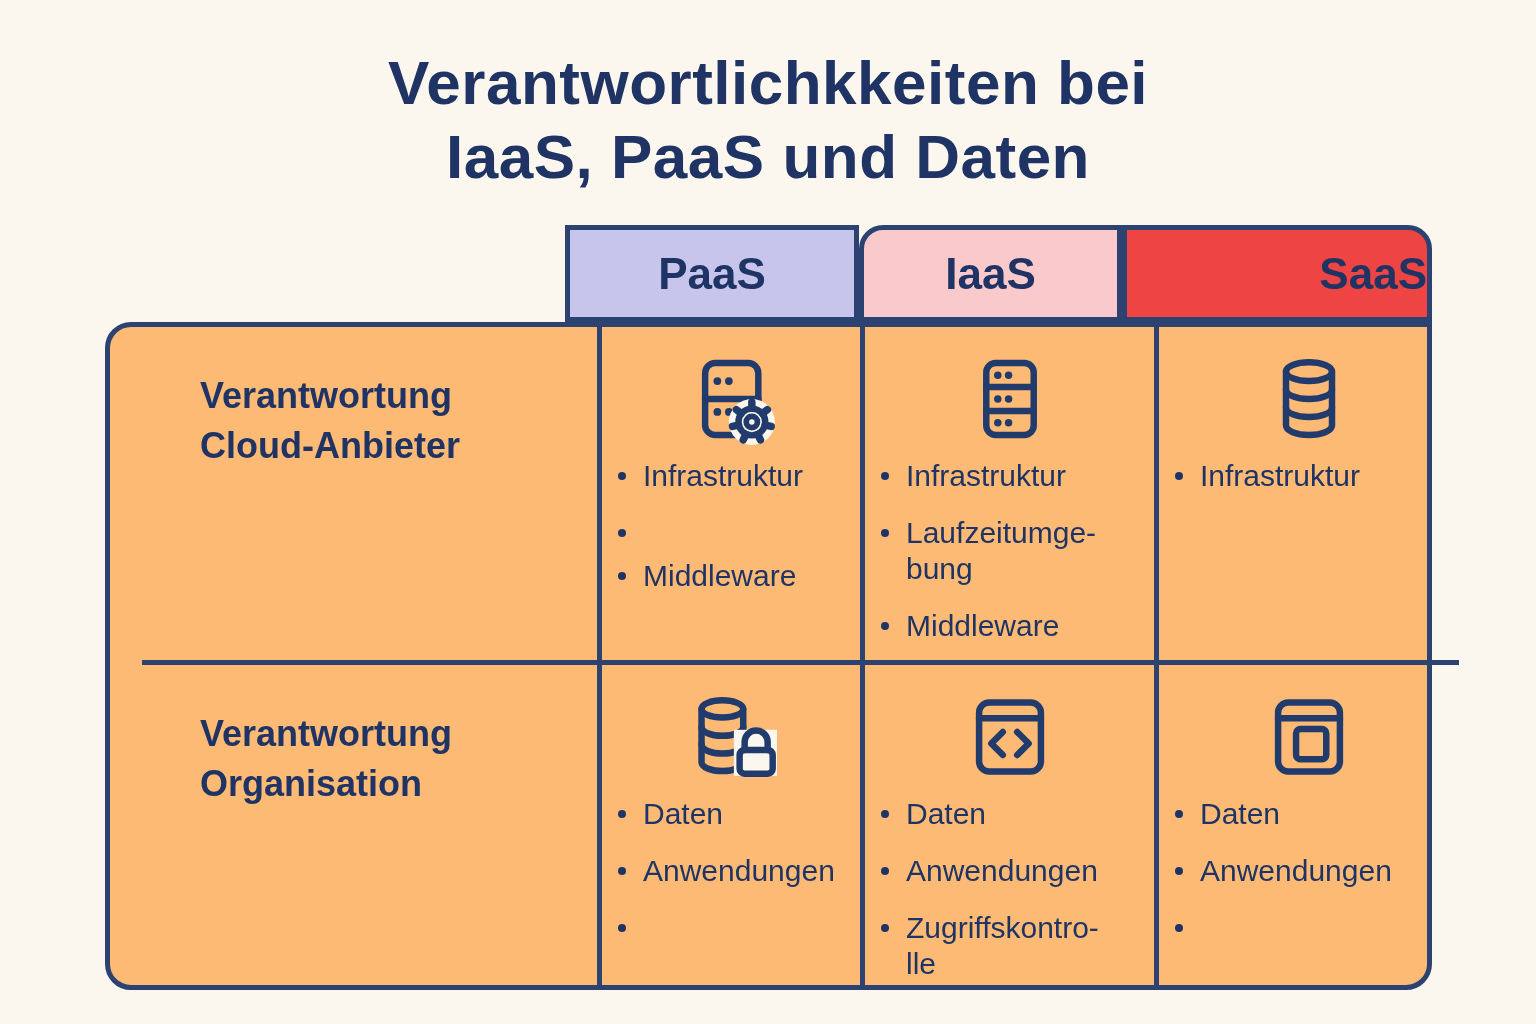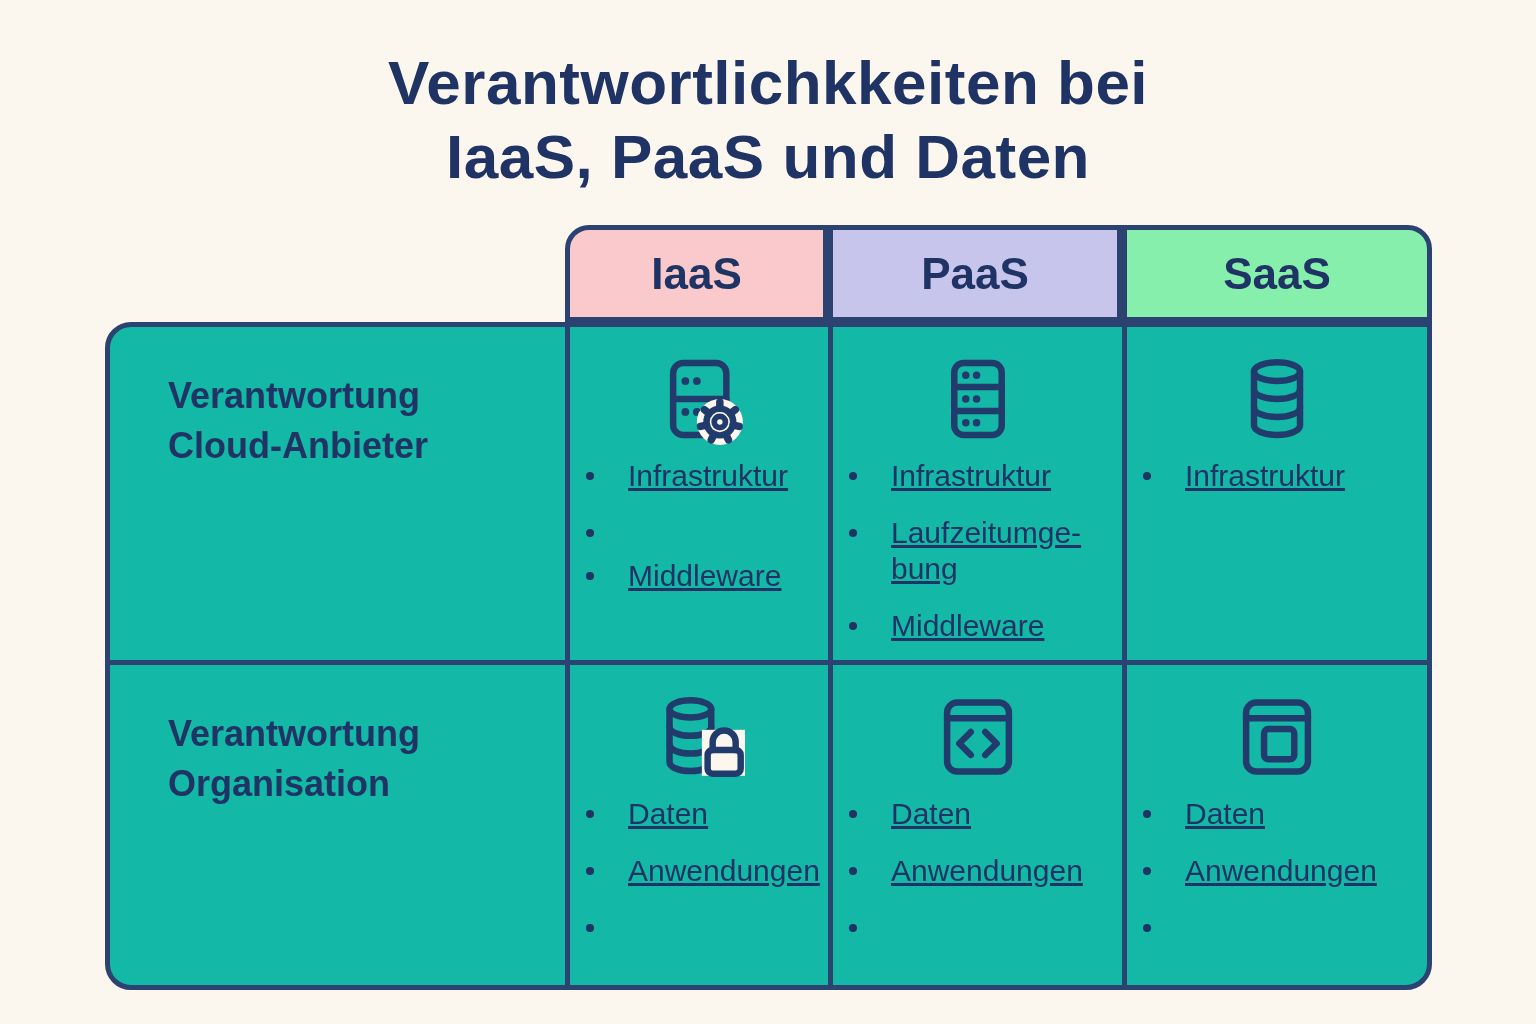--- a/index.html
+++ b/index.html
@@ -25,71 +25,71 @@
   .tbl { position: absolute; left: 105px; top: 225px; width: 1327px; height: 765px; }
   .thead { position: absolute; left: 460px; top: 0; height: 97px; display: flex; }
   .th {
     height: 97px;
     border: 5px solid #2C4271;
     display: flex; align-items: center; justify-content: center;
     font-size: 44px; font-weight: bold; color: #1F3464;
   }
   .th-iaas { width: 263px; background: #F9C9CB; border-radius: 24px 0 0 0; }
   .th-paas { width: 294px; background: #C8C5EC; }
-  .th-saas { width: 310px; background: #86efac; border-radius: 0 24px 0 0; }
+  .th-saas { width: 310px; background: #ef4444; border-radius: 0 24px 0 0; justify-content: flex-end; }
   .tbody {
     position: absolute; left: 0; top: 97px;
     width: 1327px; height: 668px;
     border: 5px solid #2C4271;
     border-radius: 26px 0 26px 26px;
     display: grid;
     grid-template-columns: 455px 263px 294px 305px;
     grid-template-rows: 333px 325px;
-    background: #14b8a6;
+    background: #fdba74;
+    padding-left: 32px;
   }
   .cell { overflow: hidden; }
   .vline { border-left: 5px solid #2C4271; }
   .hline { border-top: 5px solid #2C4271; }
   .rowlabel {
     padding: 44px 16px 0 58px;
     font-size: 36px; font-weight: bold;
     line-height: 50px;
     white-space: pre-line;
     color: #1F3464;
   }
   .icon { display: block; margin: 26px auto 0; }
   .bullets { list-style: none; margin-top: 13px; padding: 0 4px 0 16px; }
   .bullets li {
-    display: flex; gap: 34px;
+    display: flex; gap: 17px;
     font-size: 30px; line-height: 36px;
     margin-bottom: 21px;
     color: #1F3464;
-    text-decoration: underline;
   }
   .bullets li:last-child { margin-bottom: 0; }
   .dot { flex: none; width: 8px; height: 8px; border-radius: 50%; background: #1F3464; margin-top: 14px; }
   .bt { white-space: pre-line; }
   svg .stroke { fill: none; stroke: #213B6C; stroke-width: 4.5; stroke-linecap: round; stroke-linejoin: round; }
   svg .fill { fill: #213B6C; stroke: none; }
   svg .mask { fill: #FBF7EE; stroke: none; }
 </style>
 </head>
 <body>
 
 <h1 class="page-title">Verantwortlichkkeiten bei
 IaaS, PaaS und Daten</h1>
 
 <div class="tbl">
 
   <div class="thead">
+    <div class="th th-paas">
+      <span>PaaS</span>
+    </div>
     <div class="th th-iaas">
       <span>IaaS</span>
-    </div>
-    <div class="th th-paas">
-      <span>PaaS</span>
     </div>
     <div class="th th-saas">
       <span>SaaS</span>
     </div>
   </div>
 
   <div class="tbody">
 
     <div class="cell rowlabel">Verantwortung
 Cloud-Anbieter</div>
@@ -213,20 +213,22 @@
         <li>
             <span class="dot"></span>
             <span class="bt">Daten</span>
           </li>
         <li>
             <span class="dot"></span>
             <span class="bt">Anwendungen</span>
           </li>
         <li>
             <span class="dot"></span>
+            <span class="bt">Zugriffskontro-
+lle</span>
           </li>
       </ul>
     </div>
 
     <div class="cell vline hline">
       <svg class="icon" width="92" height="92" viewBox="0 0 64 64">
         <rect class="stroke" x="10.5" y="8" width="43" height="48" rx="7"></rect>
         <line class="stroke" x1="10.5" y1="19" x2="53.5" y2="19"></line>
         <rect class="stroke" x="23" y="26.5" width="21" height="21" rx="3"></rect>
       </svg>

